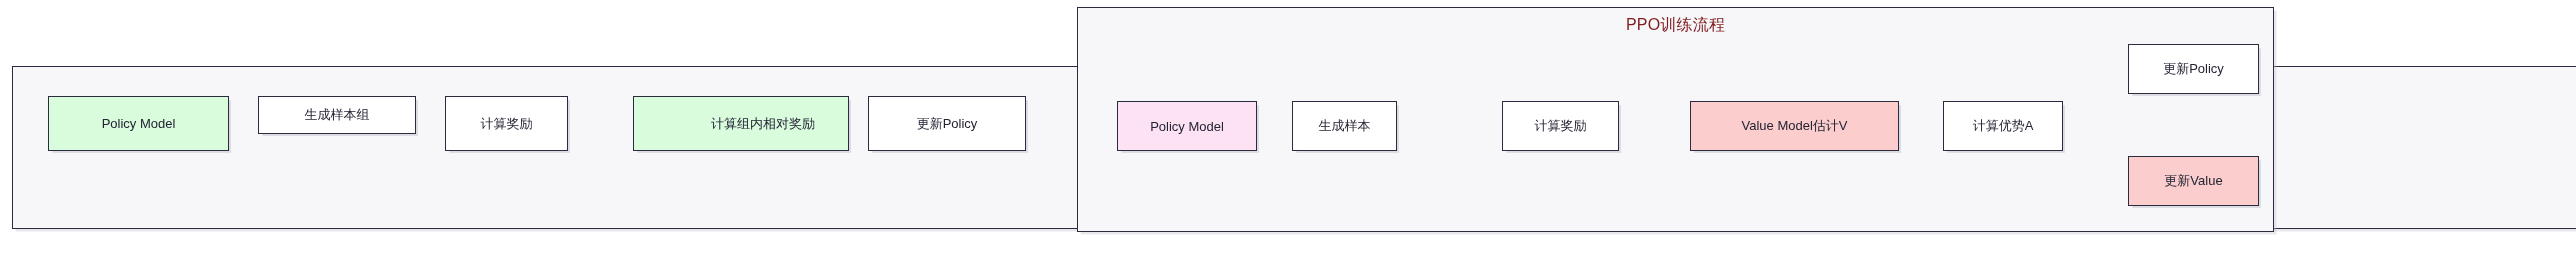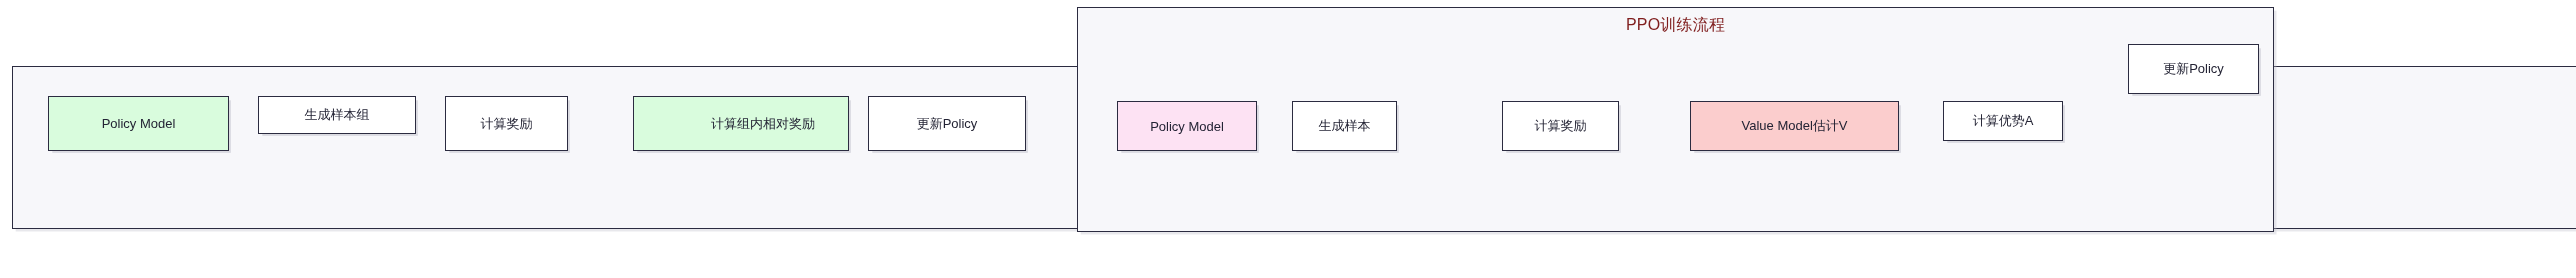--- a/index.html
+++ b/index.html
@@ -102,20 +102,23 @@
     </div>
     <div class="node white" style="left: 1292px; top: 101px; width: 105px; height: 50px;">
       <span>生成样本</span>
     </div>
     <div class="node white" style="left: 1502px; top: 101px; width: 117px; height: 50px;">
       <span>计算奖励</span>
     </div>
     <div class="node salmon" style="left: 1690px; top: 101px; width: 209px; height: 50px;">
       <span>Value Model估计V</span>
     </div>
-    <div class="node white" style="left: 1943px; top: 101px; width: 120px; height: 40px;">
+    <div class="node white" style="left: 1943px; top: 101px; width: 120px; height: 50px;">
       <span>计算优势A</span>
     </div>
     <div class="node white" style="left: 2128px; top: 44px; width: 131px; height: 50px;">
       <span>更新Policy</span>
     </div>
+    <div class="node salmon" style="left: 2128px; top: 156px; width: 131px; height: 50px;">
+      <span>更新Value</span>
+    </div>
   </div>
 
 
 </body></html>

